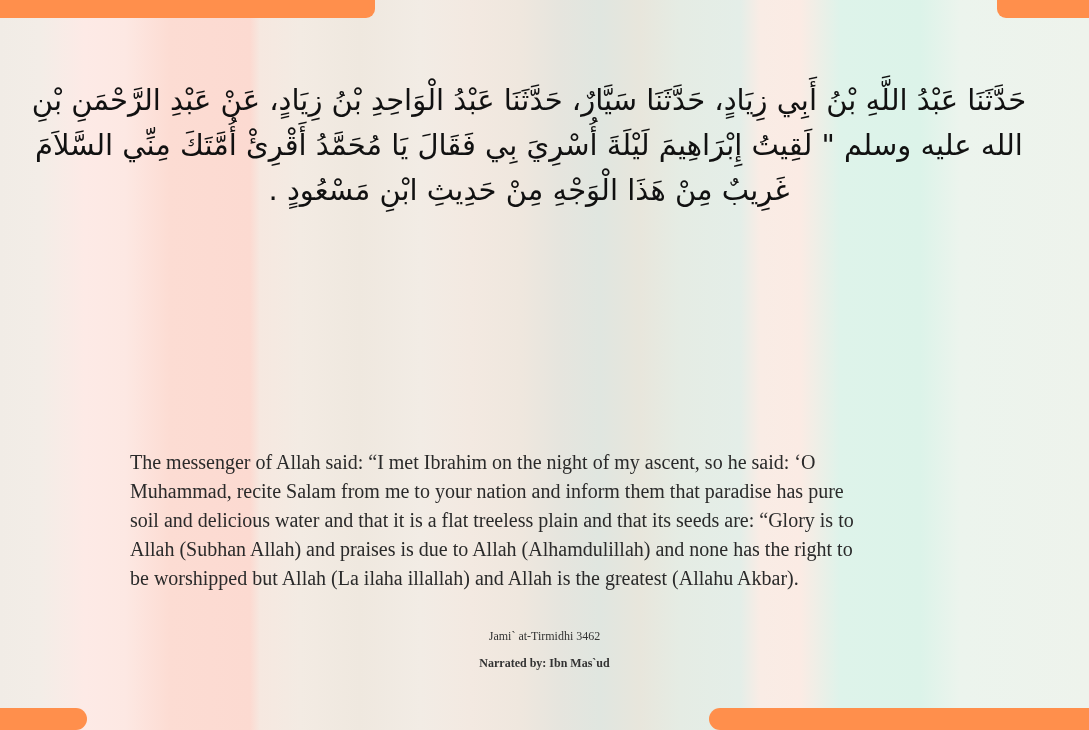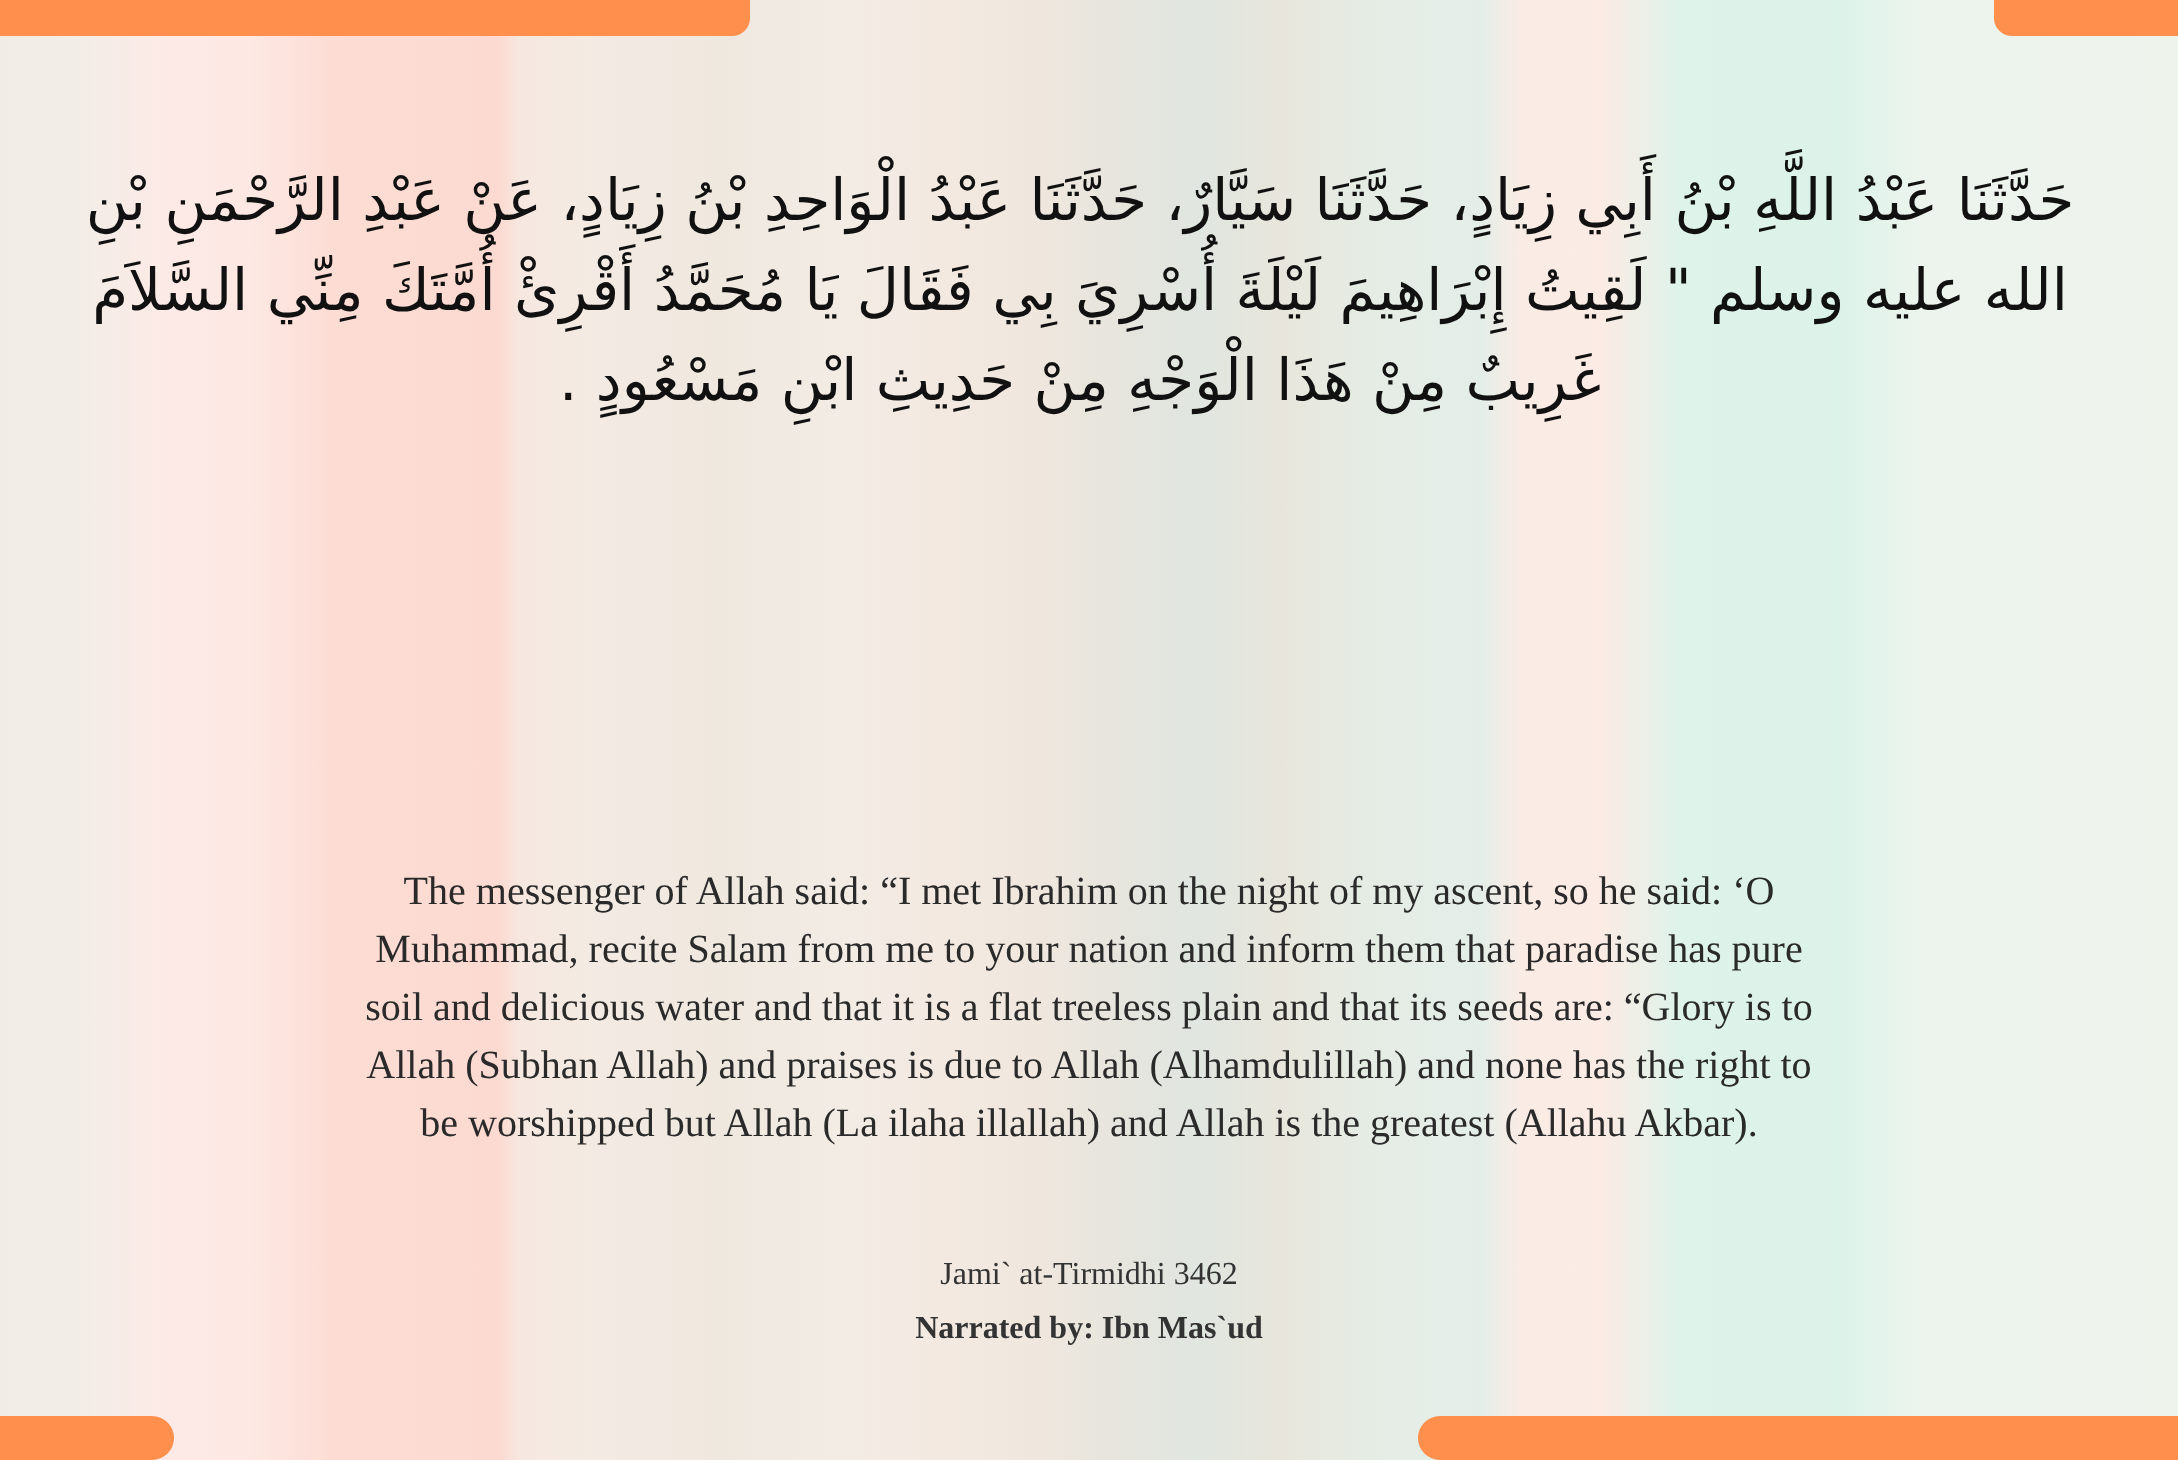--- a/index.html
+++ b/index.html
@@ -22,39 +22,39 @@
     font-family: "DejaVu Serif", serif;
     color: #1c1c1c;
   }
   .bar { position: absolute; background: #ff8f4c; }
   .bar-tl { left: 0; top: 0; width: 375px; height: 18px; border-radius: 0 0 9px 0; }
   .bar-tr { left: 997px; top: 0; width: 92px; height: 18px; border-radius: 0 0 0 9px; }
   .bar-bl { left: 0; top: 708px; width: 87px; height: 22px; border-radius: 0 11px 11px 0; }
   .bar-br { left: 709px; top: 708px; width: 380px; height: 22px; border-radius: 11px 0 0 11px; }
 
   .arabic {
-    position: absolute; left: 40px; top: 78px; width: 1000px;
+    position: absolute; left: 29px; top: 78px; width: 1000px;
     direction: rtl; text-align: center;
     font-family: "DejaVu Sans", sans-serif;
     font-size: 29px; line-height: 45px; color: #111;
   }
   .arabic .line { display: block; white-space: nowrap; }
 
   .translation {
-    position: absolute; left: 130px; top: 432px; width: 829px;
-    text-align: center;
+    position: absolute; left: 130px; top: 448px; width: 829px;
+    text-align: left;
     font-family: "Liberation Serif", serif;
     font-size: 20px; line-height: 29px; color: #2a2a2a;
   }
   .translation .line { display: block; white-space: nowrap; }
 
   .source, .narrator {
     position: absolute; left: 0; width: 1089px; text-align: center;
     font-family: "Liberation Serif", serif;
-    font-size: 16px; color: #333;
+    font-size: 12px; color: #333;
   }
   .source { top: 629px; }
   .narrator { top: 656px; font-weight: bold; }
 </style>
 </head>
 <body>
 
 <div class="bar bar-tl"></div>
 <div class="bar bar-tr"></div>
 <div class="bar bar-bl"></div>

